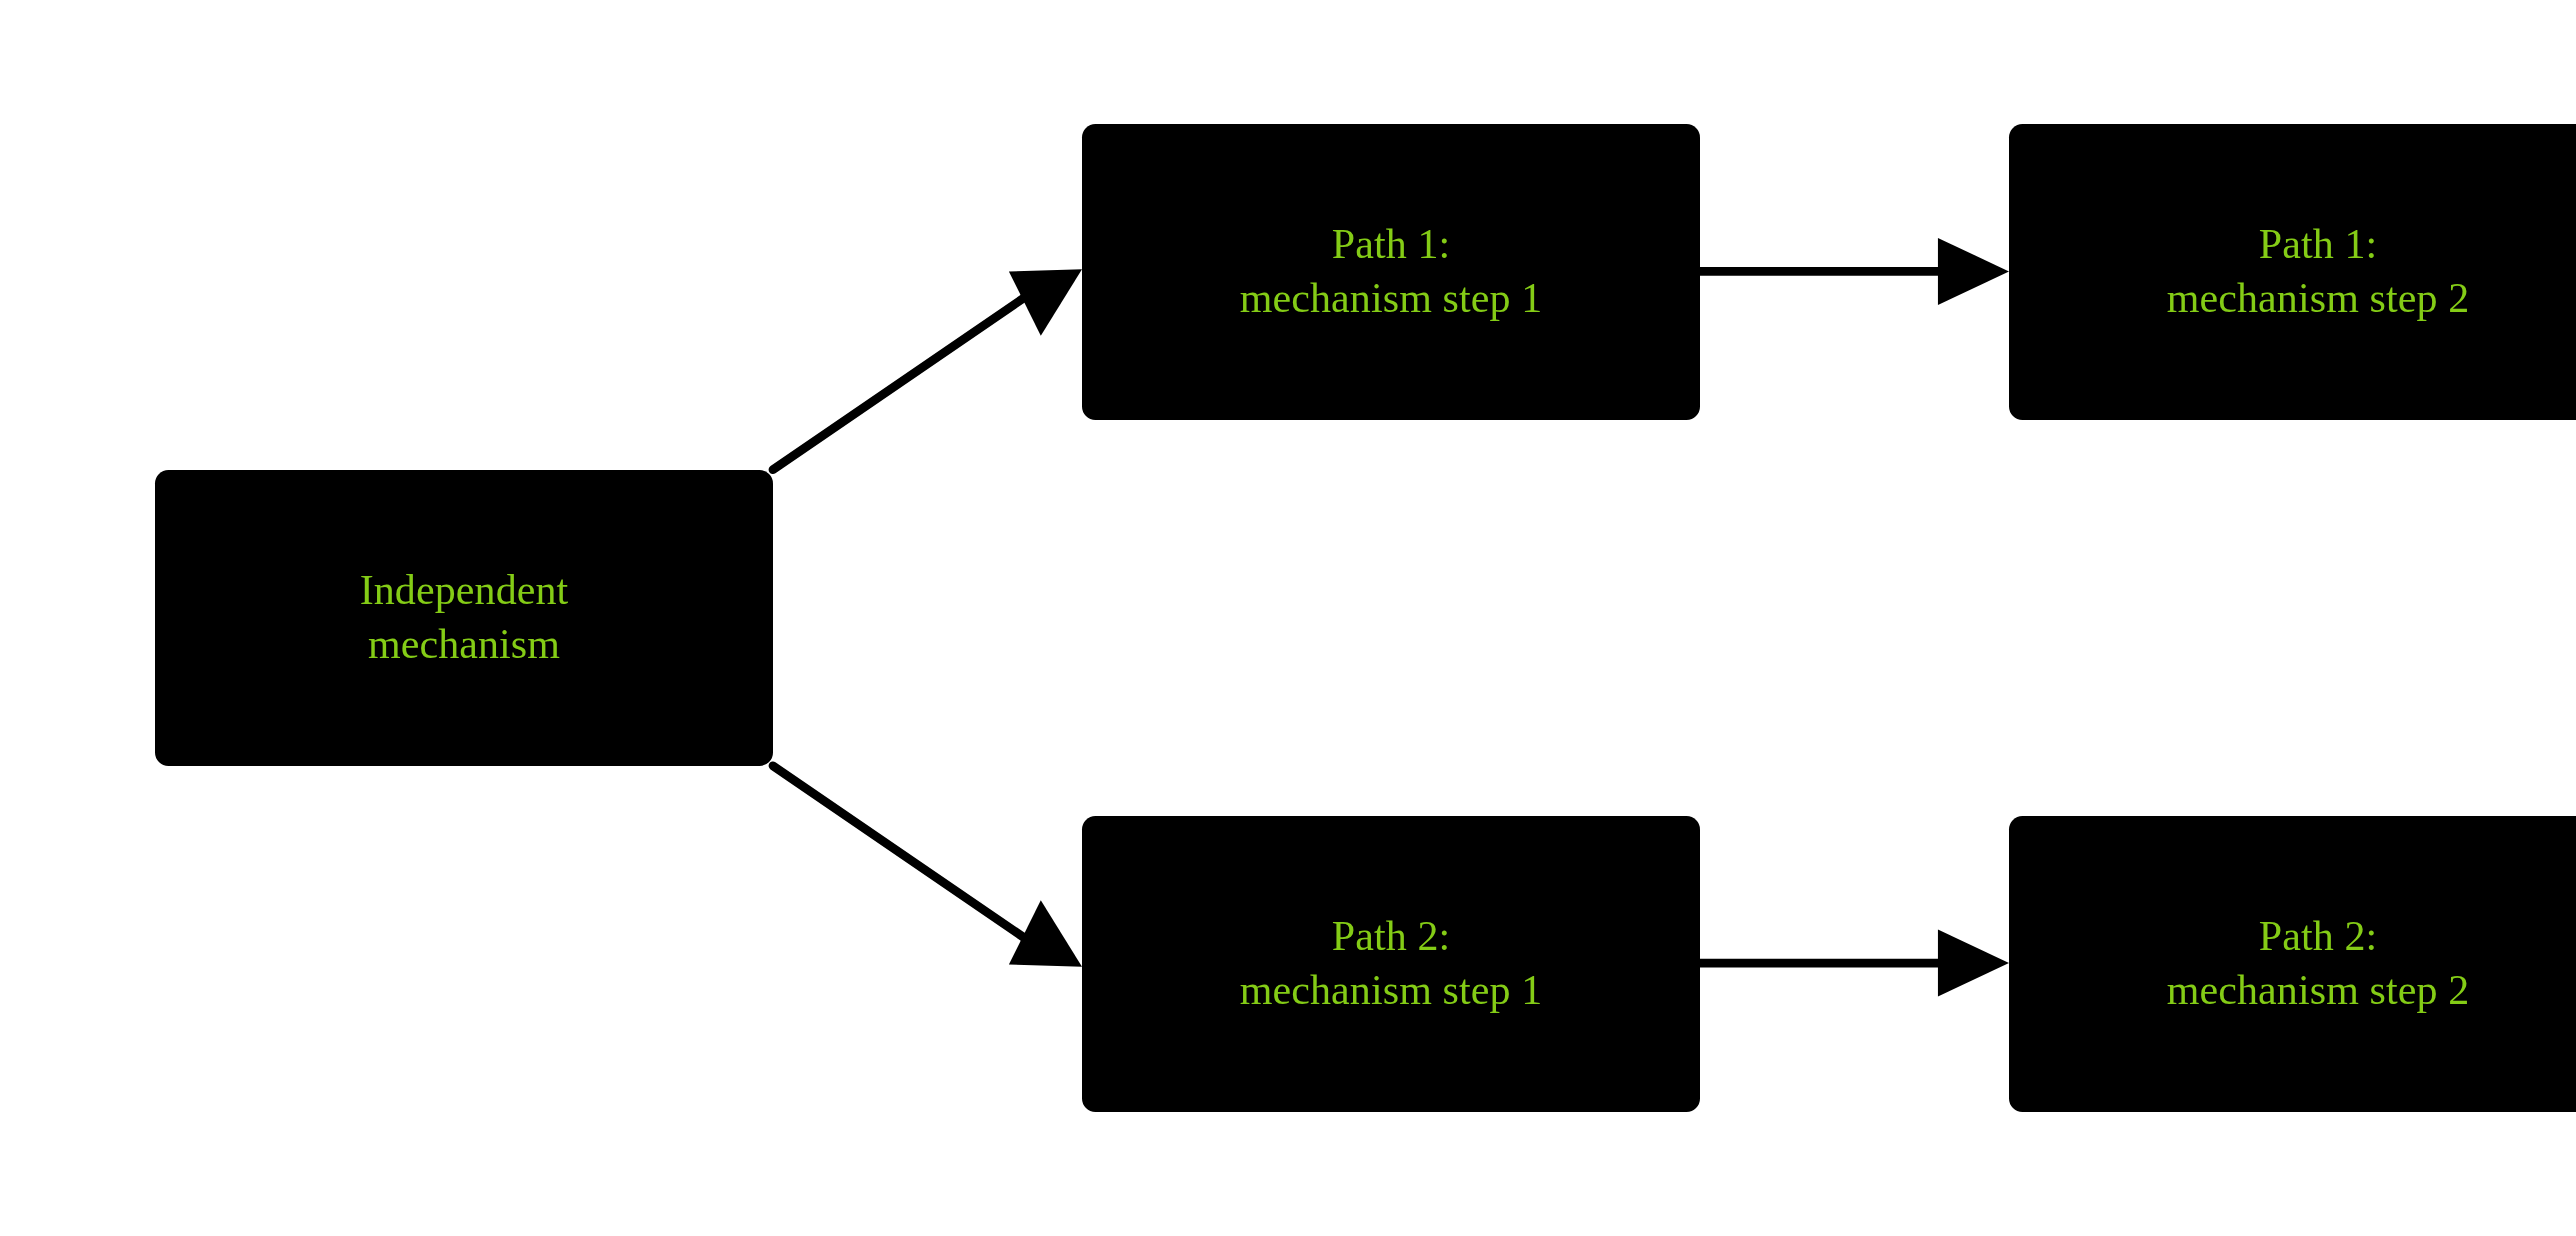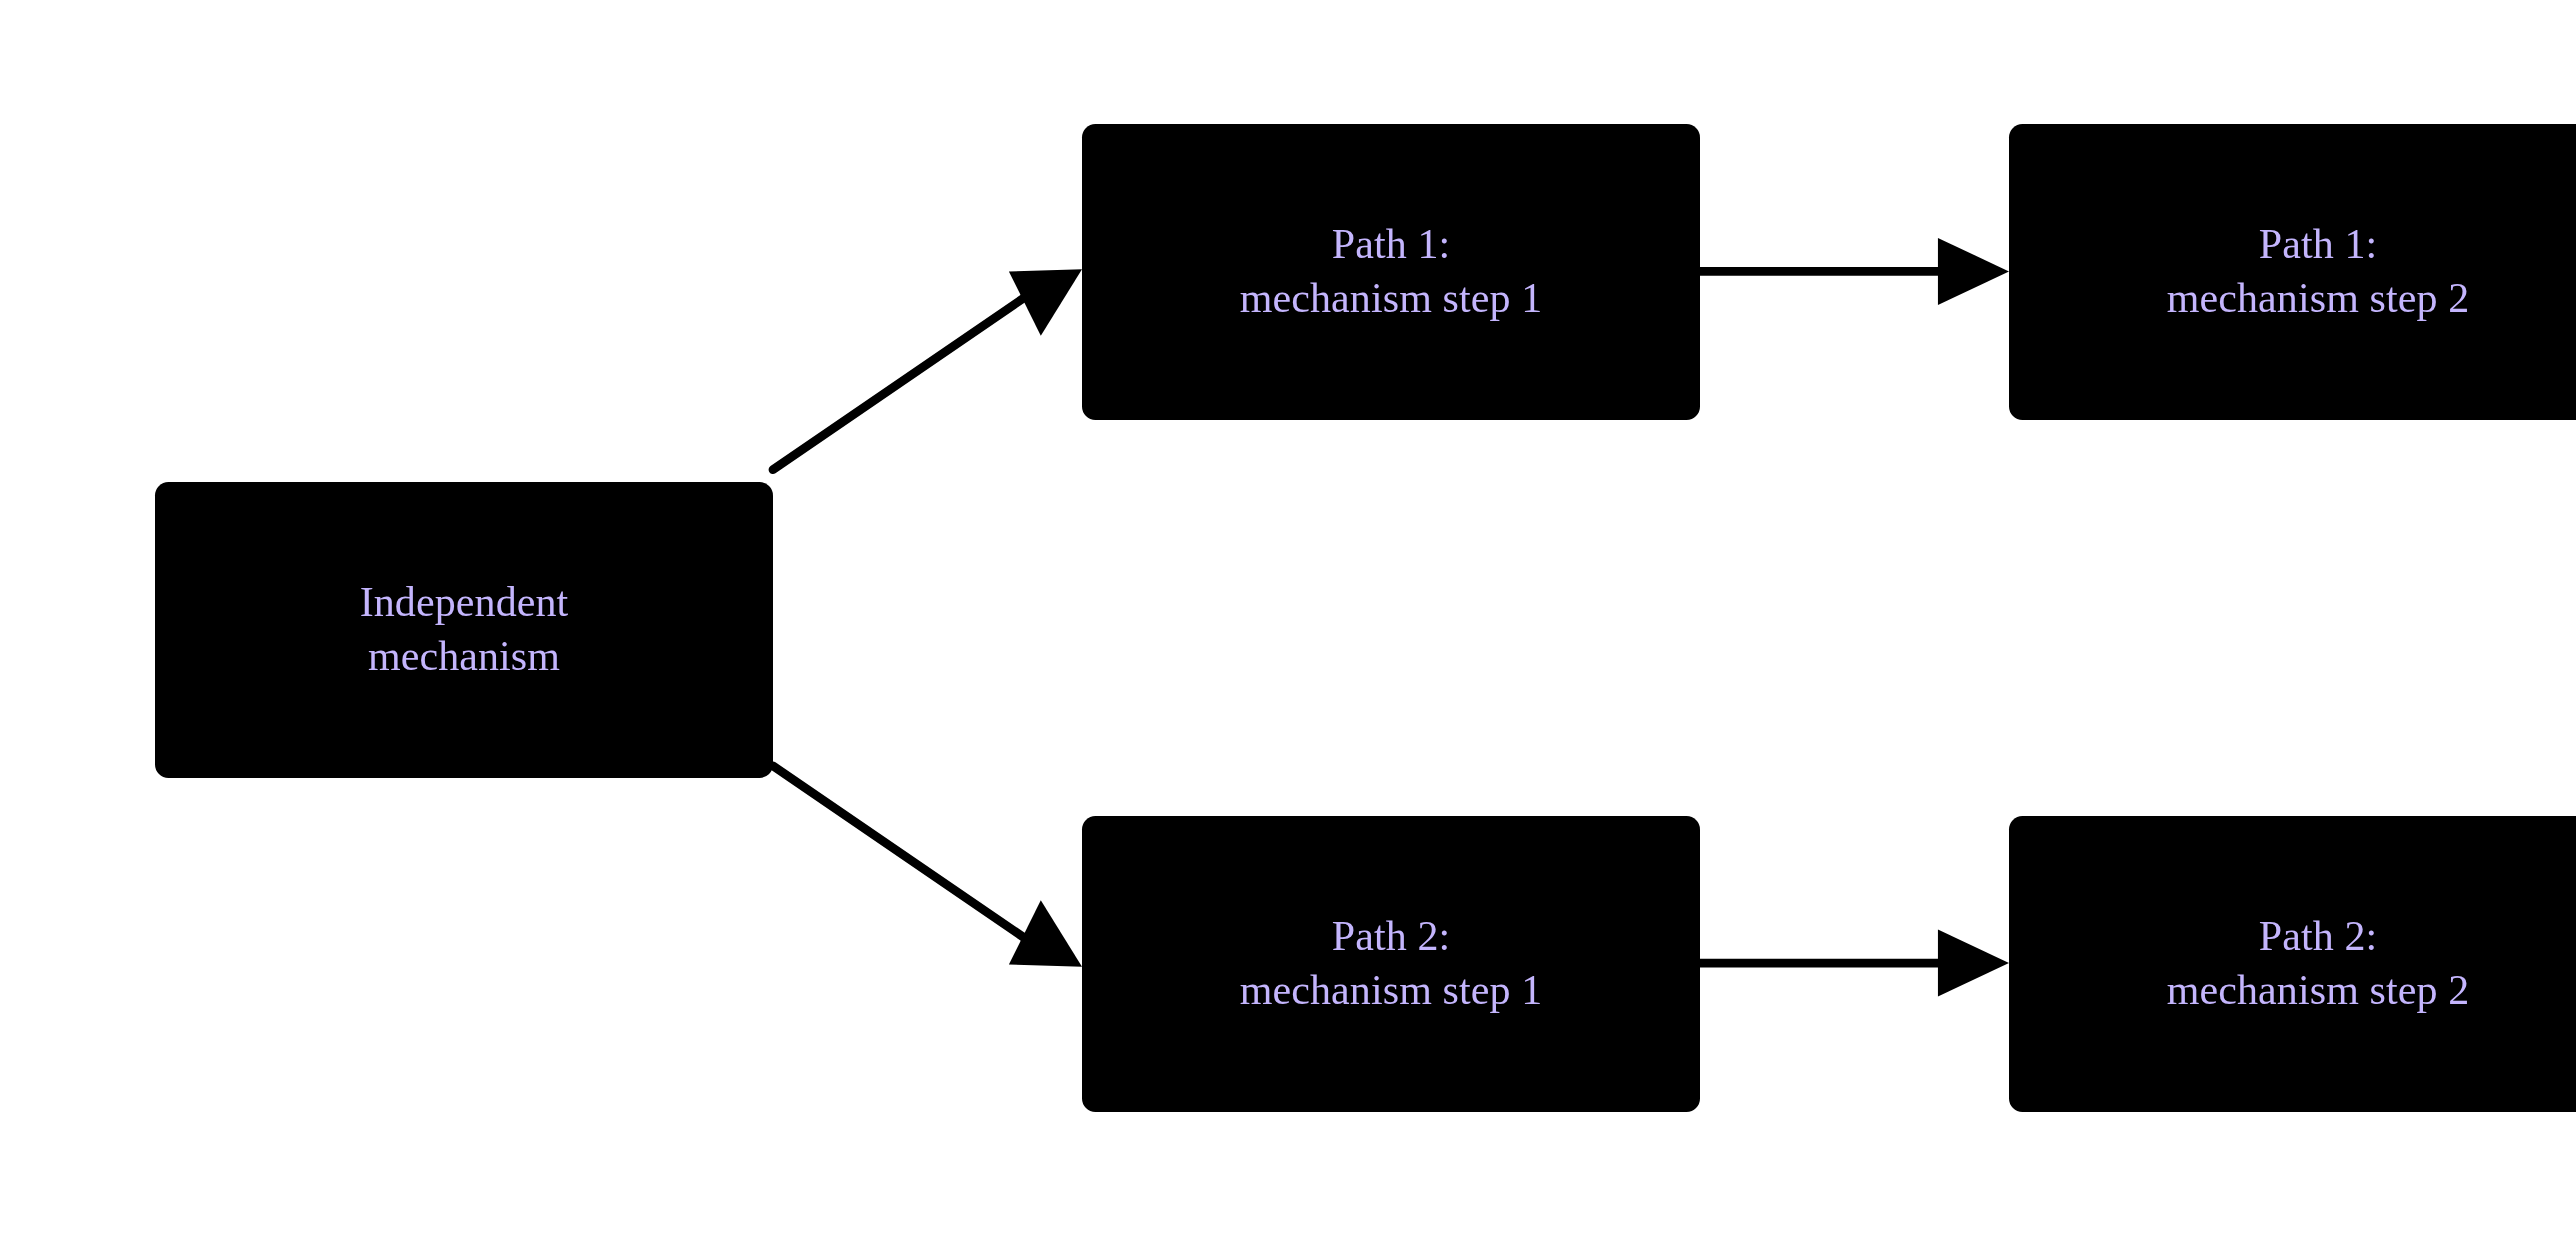--- a/index.html
+++ b/index.html
@@ -35,21 +35,21 @@
     display: flex;
     flex-direction: column;
     align-items: center;
     justify-content: center;
     color: #ffffff;
     text-align: center;
     z-index: 2;
   }
   .node-line {
     display: block;
-    color: #c4b5fd;
+    color: #84cc16;
     font-size: 42px;
     line-height: 1.28;
     letter-spacing: 0.1px;
     white-space: nowrap;
   }
 </style>
 </head>
 <body>
 
 <div id="diagram-canvas" style="background: rgb(255, 255, 255);">
@@ -80,21 +80,21 @@
       <line x1="3300" y1="1870" x2="3790" y2="1870" stroke="#000000" stroke-width="17" stroke-linecap="butt"></line>
       <polygon points="3900,1870 3762,1805 3762,1935" fill="#000000"></polygon>
     </g>
 
     <g>
       <line x1="5100" y1="1980" x2="5648" y2="1578" stroke="#000000" stroke-width="17" stroke-linecap="round"></line>
       <polygon points="5722,1520 5636,1528 5680,1627" fill="#000000"></polygon>
     </g>
   </svg>
 
-  <div class="node" style="left: 155px; top: 482px; width: 618px; height: 296px; background: rgb(0, 0, 0); color: rgb(255, 255, 255);">
+  <div class="node" style="left: 155px; top: 470px; width: 618px; height: 296px; background: rgb(0, 0, 0); color: rgb(255, 255, 255);">
     <span class="node-line">Independent</span>
     <span class="node-line">mechanism</span>
   </div>
 
   <div class="node" style="left: 1082px; top: 124px; width: 618px; height: 296px; background: rgb(0, 0, 0); color: rgb(255, 255, 255);">
     <span class="node-line">Path 1:</span>
     <span class="node-line">mechanism step 1</span>
   </div>
 
   <div class="node" style="left: 2009px; top: 124px; width: 618px; height: 296px; background: rgb(0, 0, 0); color: rgb(255, 255, 255);">

